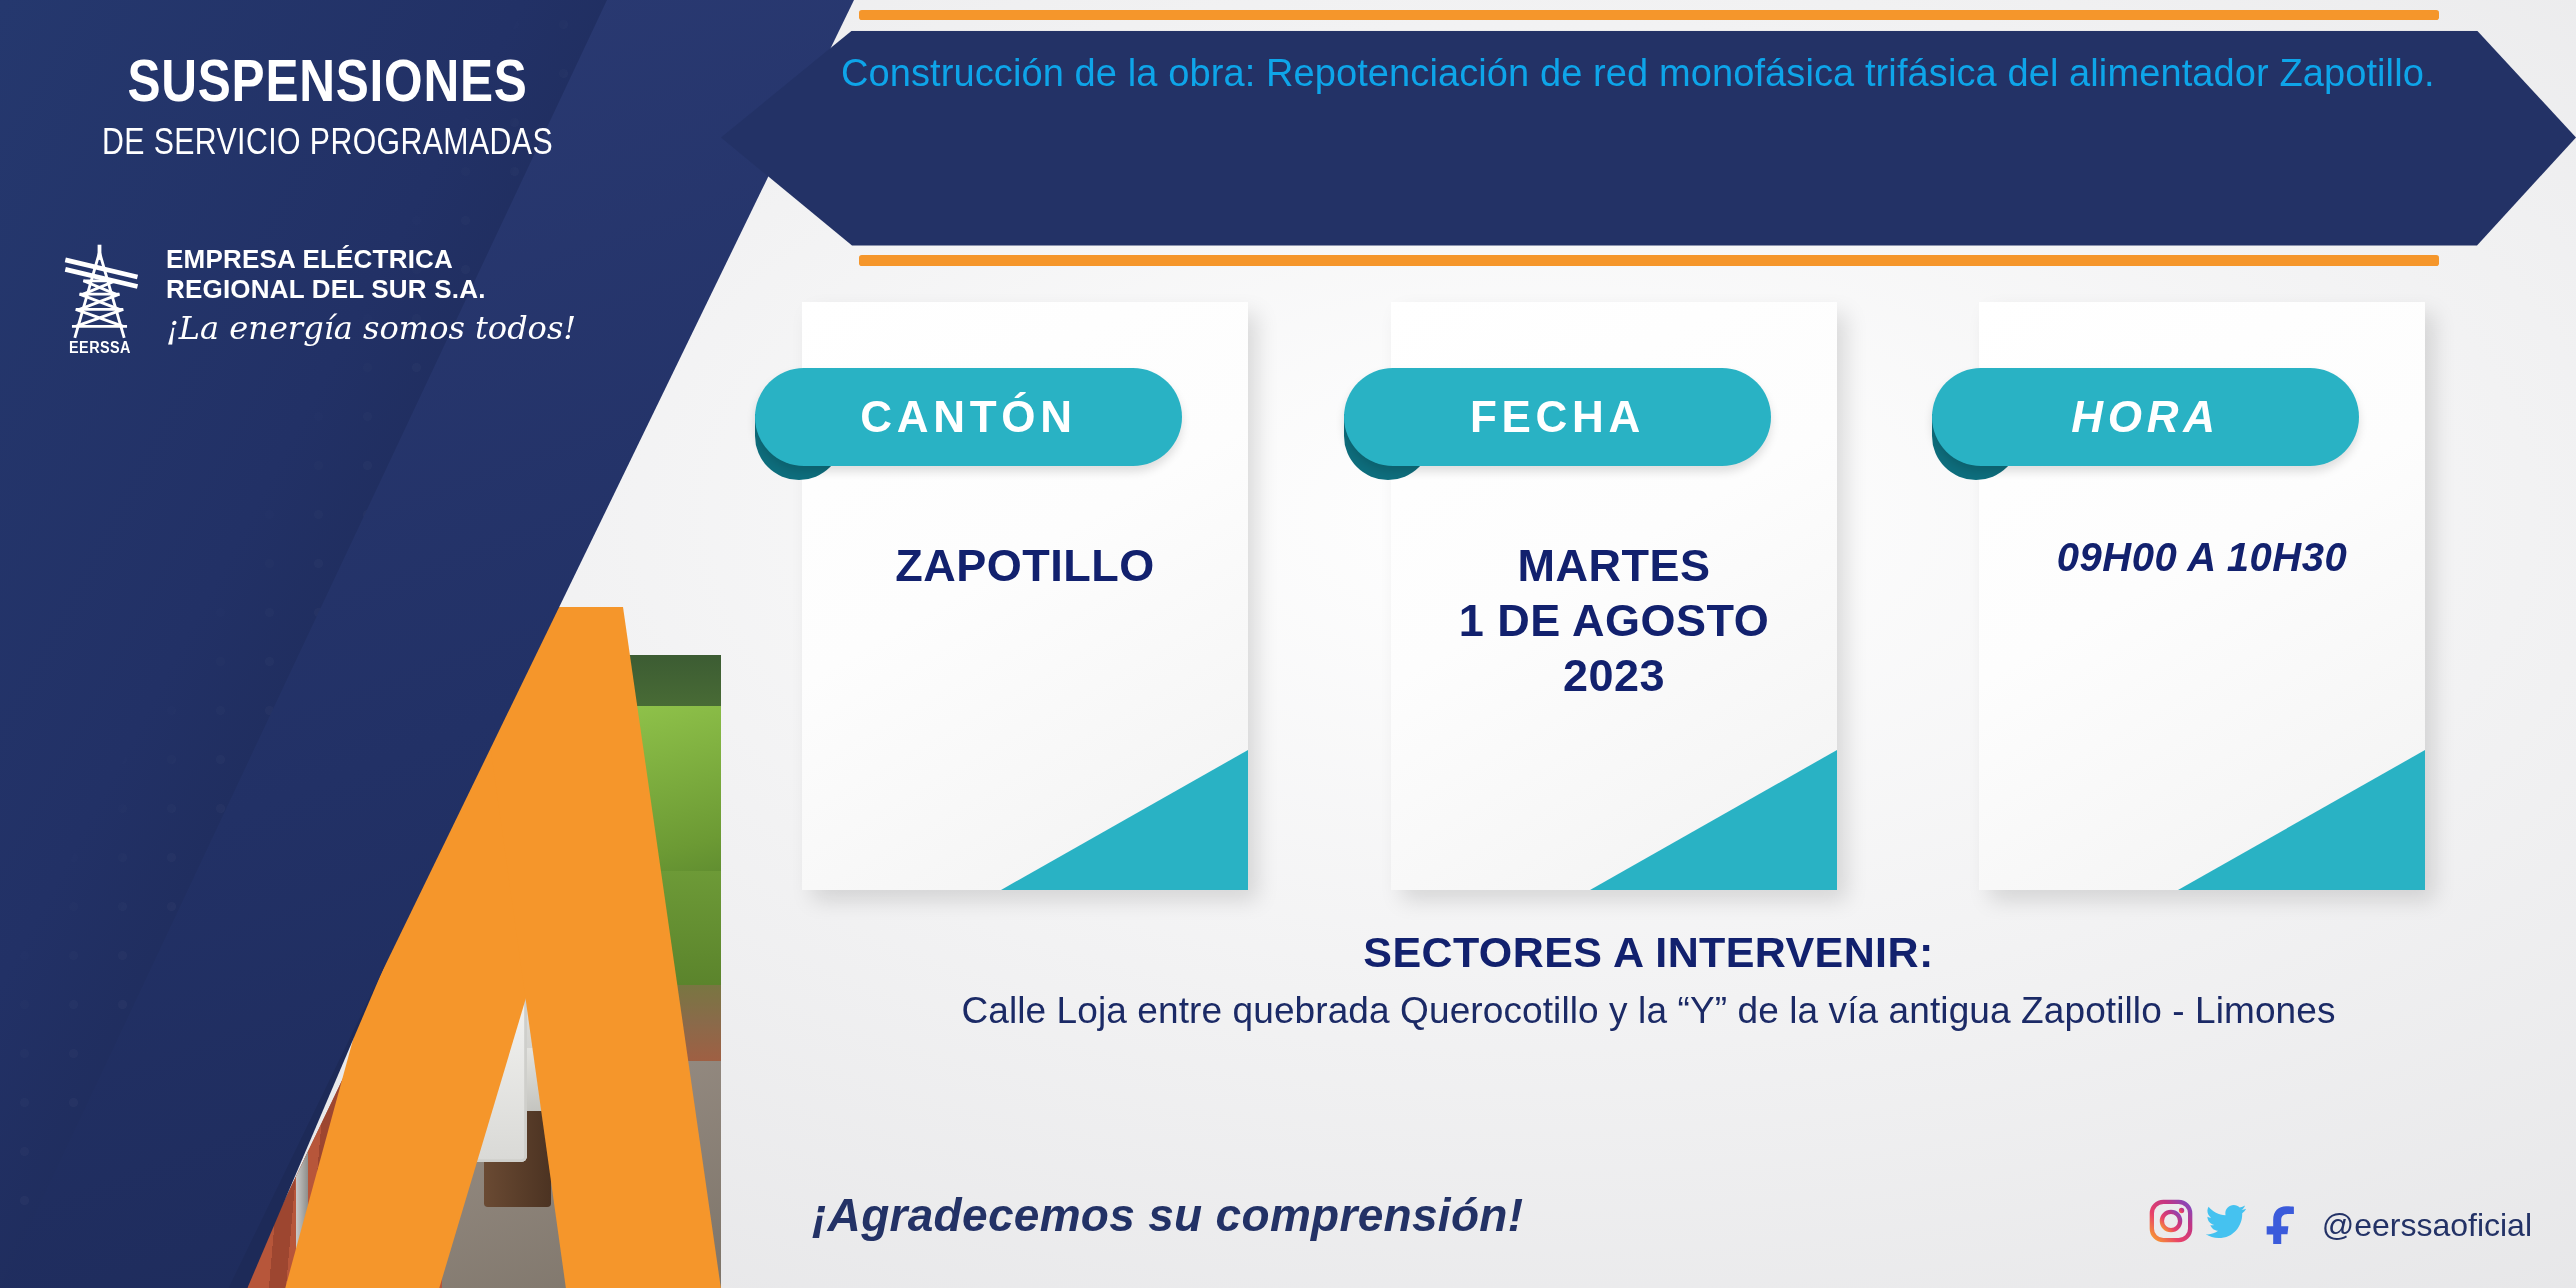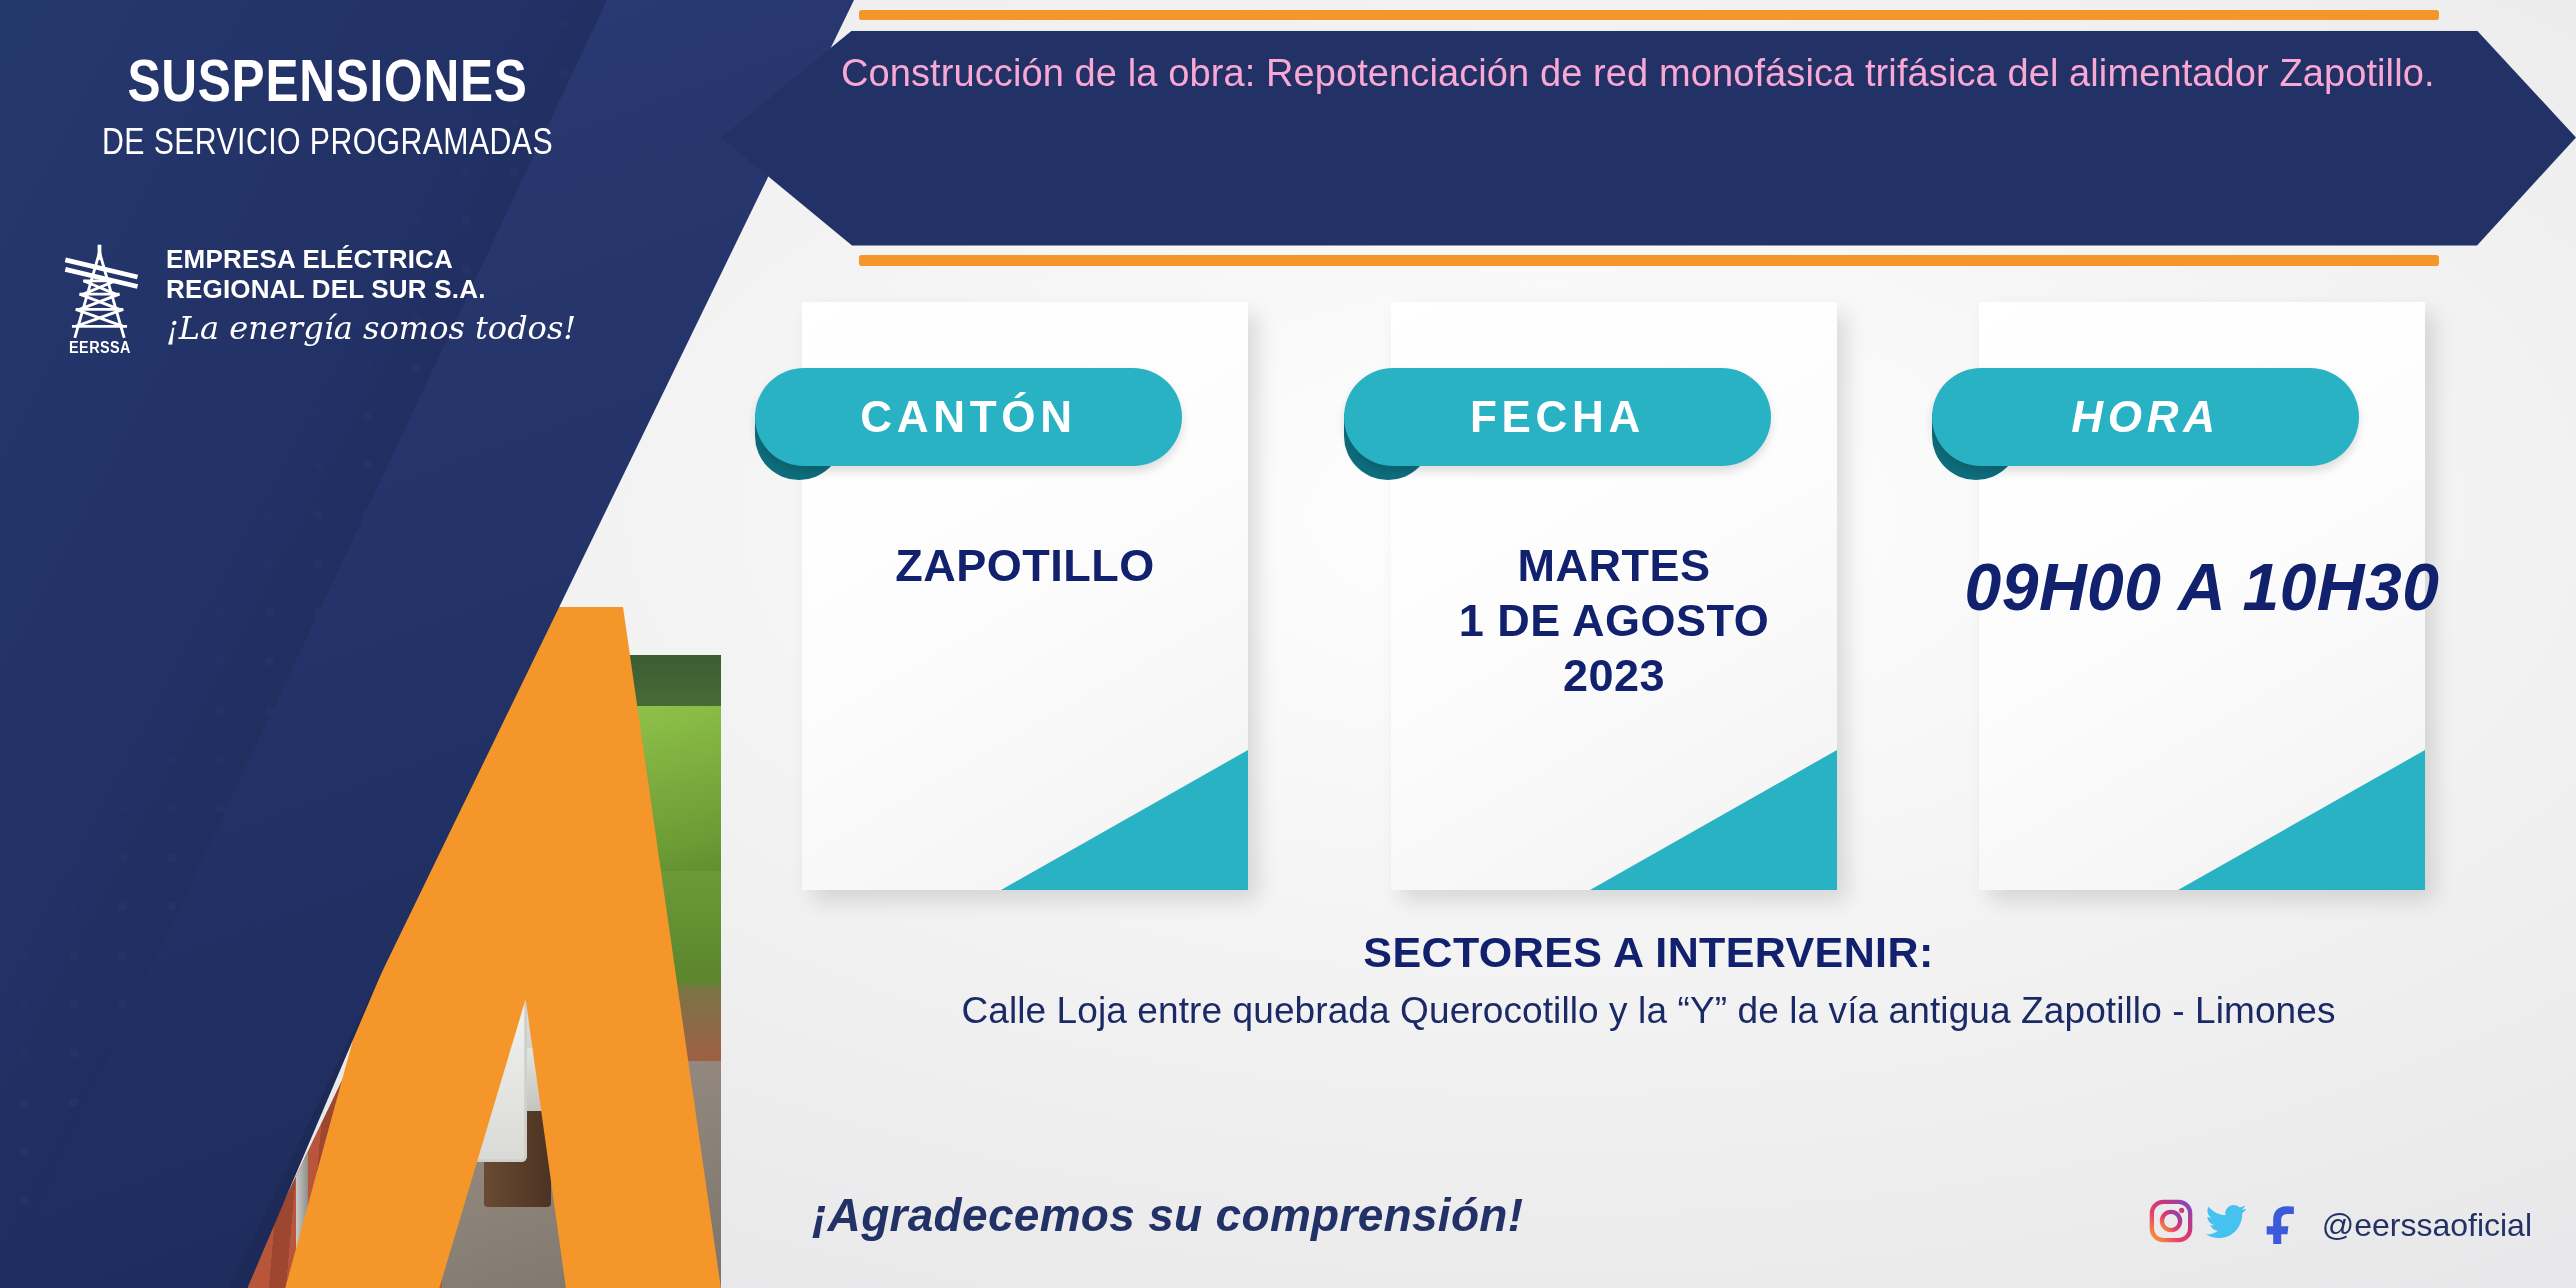--- a/index.html
+++ b/index.html
@@ -131,21 +131,21 @@
   .bar-top{ top:0; }
   .bar-bot{ bottom:0; }
   .banner-hex{
     position:absolute; left:0; top:21px; width:1855px; height:215px;
     background:#233266;
     clip-path:polygon(131px 0, 1756px 0, 1855px 107px, 1756px 215px, 131px 215px, 0 107px);
     filter:drop-shadow(0 2.8px 4.7px rgba(0,0,0,.18));
     padding:19px 66px 0 120px;
   }
   .banner-title{ color:#fff; font-size:39px; font-weight:700; line-height:1.25; letter-spacing:0.2px;}
-  .banner-desc{ color:#f9a8d4; font-size:38px; font-weight:400; line-height:1.26; letter-spacing:0.1px;}
+  .banner-desc{ color:#0ea5e9; font-size:38px; font-weight:400; line-height:1.26; letter-spacing:0.1px;}
 
   
   .cards{ position:absolute; left:0; top:302px; width:2576px; height:588px; z-index:6;}
   .card{
     position:absolute; top:0; width:446px; height:588px;
     background:linear-gradient(150deg,#ffffff 0%, #fdfdfd 45%, #f2f2f2 100%);
     box-shadow:9.5px 11.4px 21px rgba(0,0,0,.13);
   }
   .card.c1{ left:802px; }
   .card.c2{ left:1391px; }
@@ -282,21 +282,21 @@
 1 DE AGOSTO
 2023</div>
       <div class="corner"></div>
     </div>
 
     <div class="card c3">
       <div class="fold"></div>
       <div class="tab">
         <span class="tab-label">HORA</span>
       </div>
-      <div class="card-value" style="top:245px; font-size:66px; white-space:nowrap;">09H00 A 10H30</div>
+      <div class="card-value" style="top:231px; font-size:40px; white-space:nowrap;">09H00 A 10H30</div>
       <div class="corner"></div>
     </div>
 
   </div>
 
   <div class="sectors">
     <div class="sectors-title">SECTORES A INTERVENIR:</div>
     <div class="sectors-text">Calle Loja entre quebrada Querocotillo y la “Y” de la vía antigua Zapotillo - Limones</div>
   </div>
 

